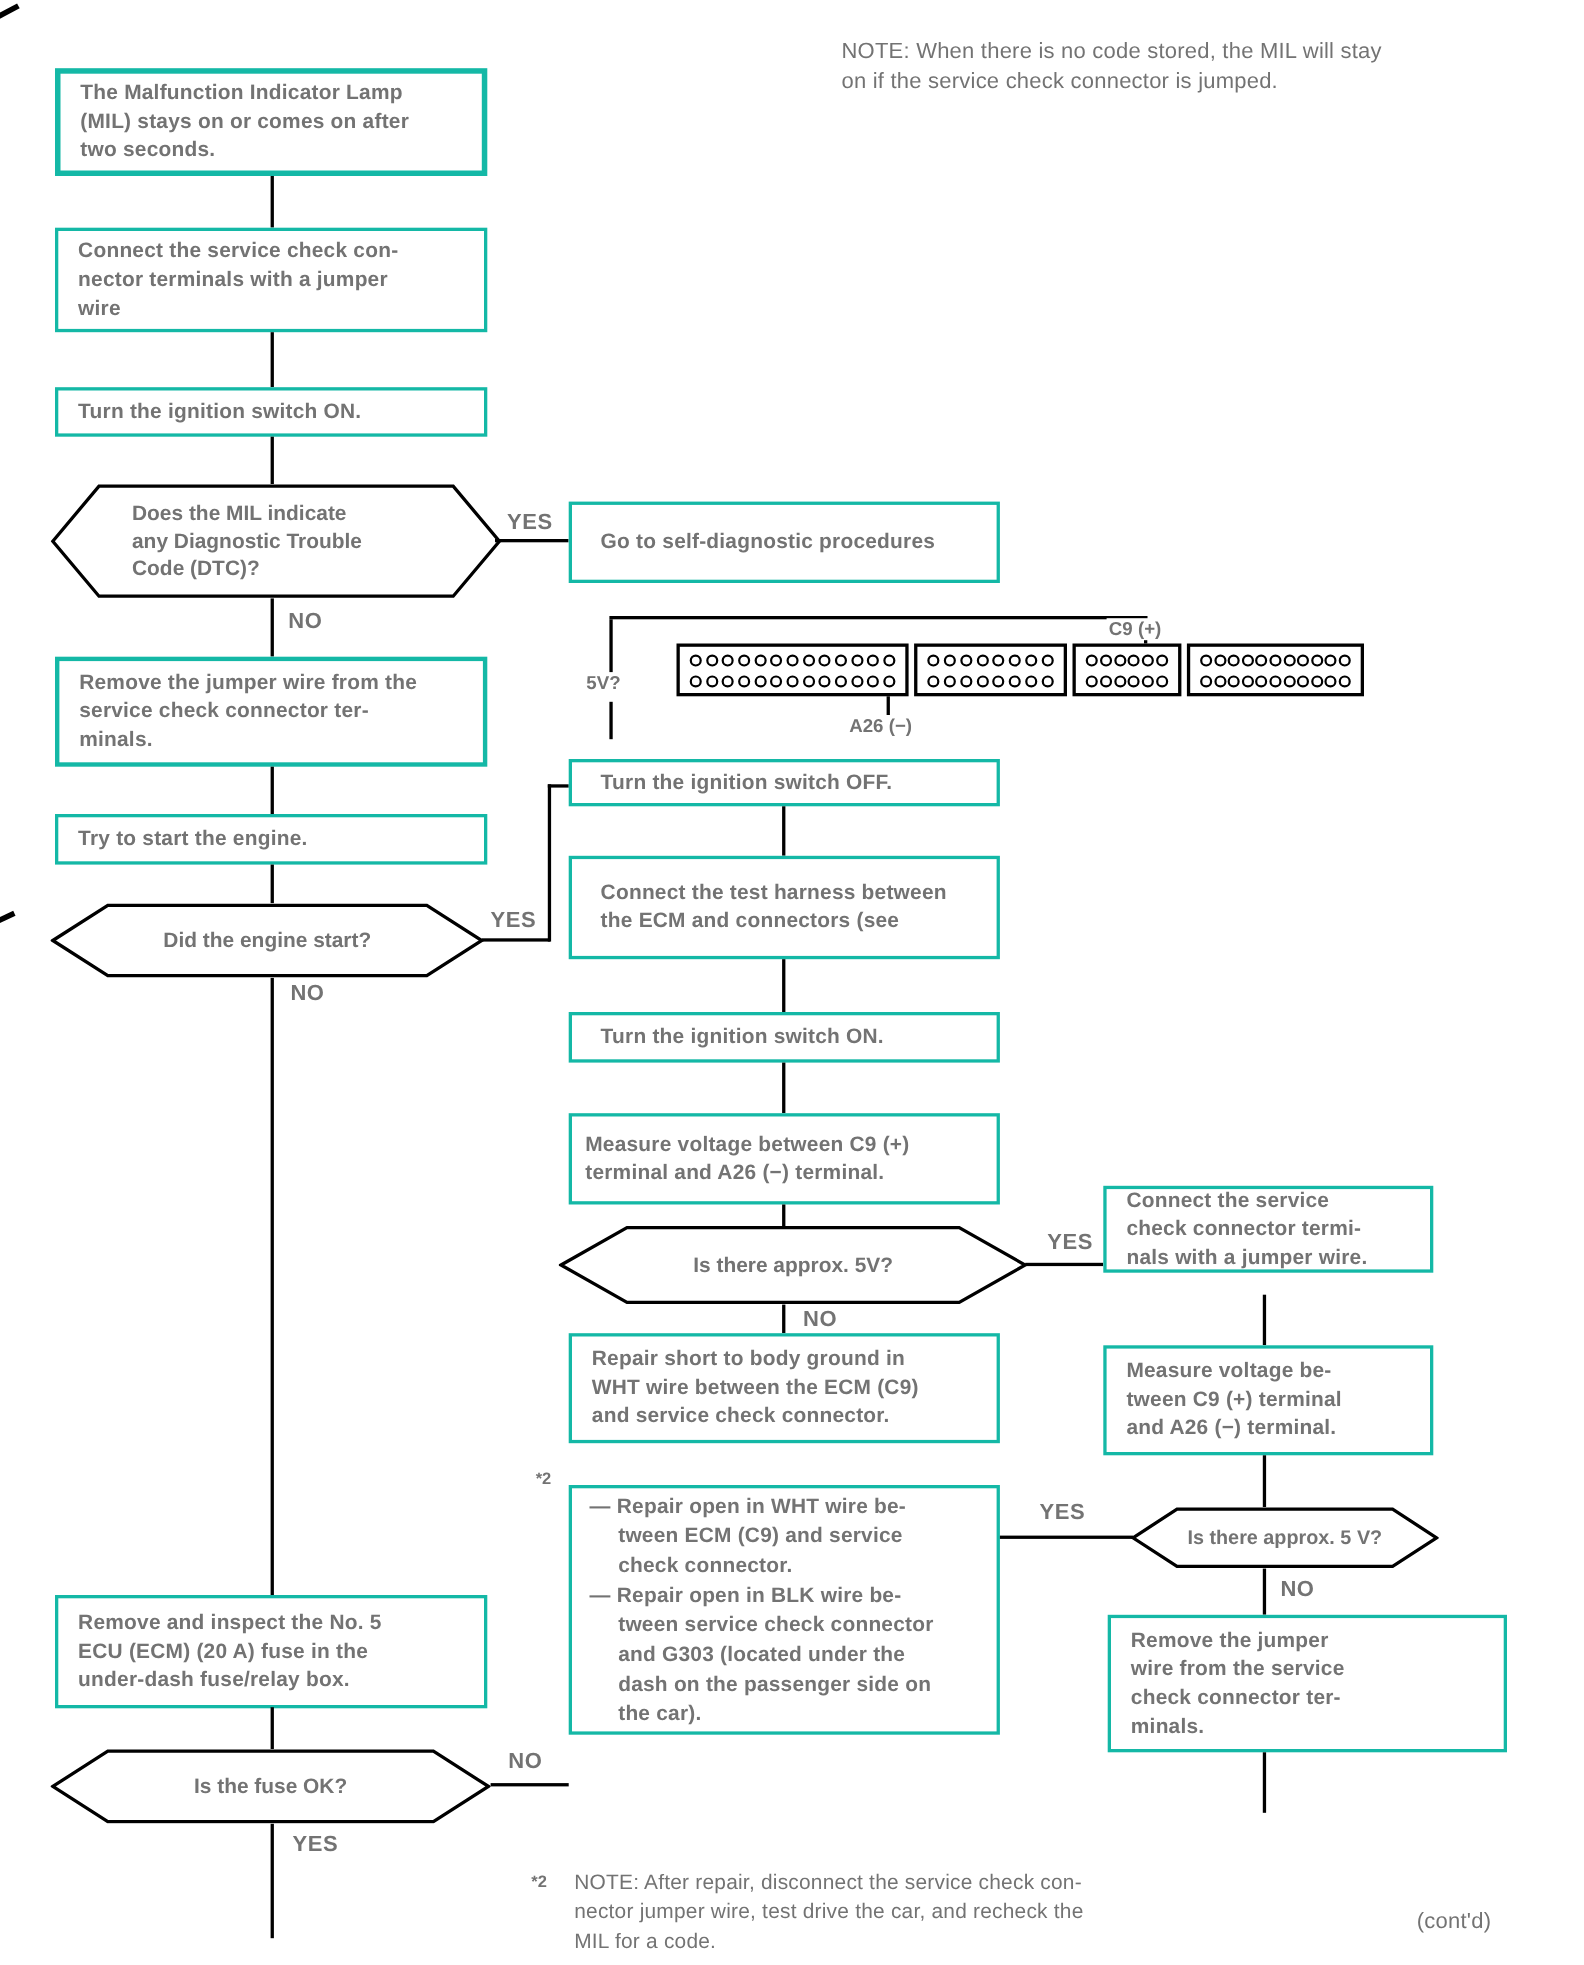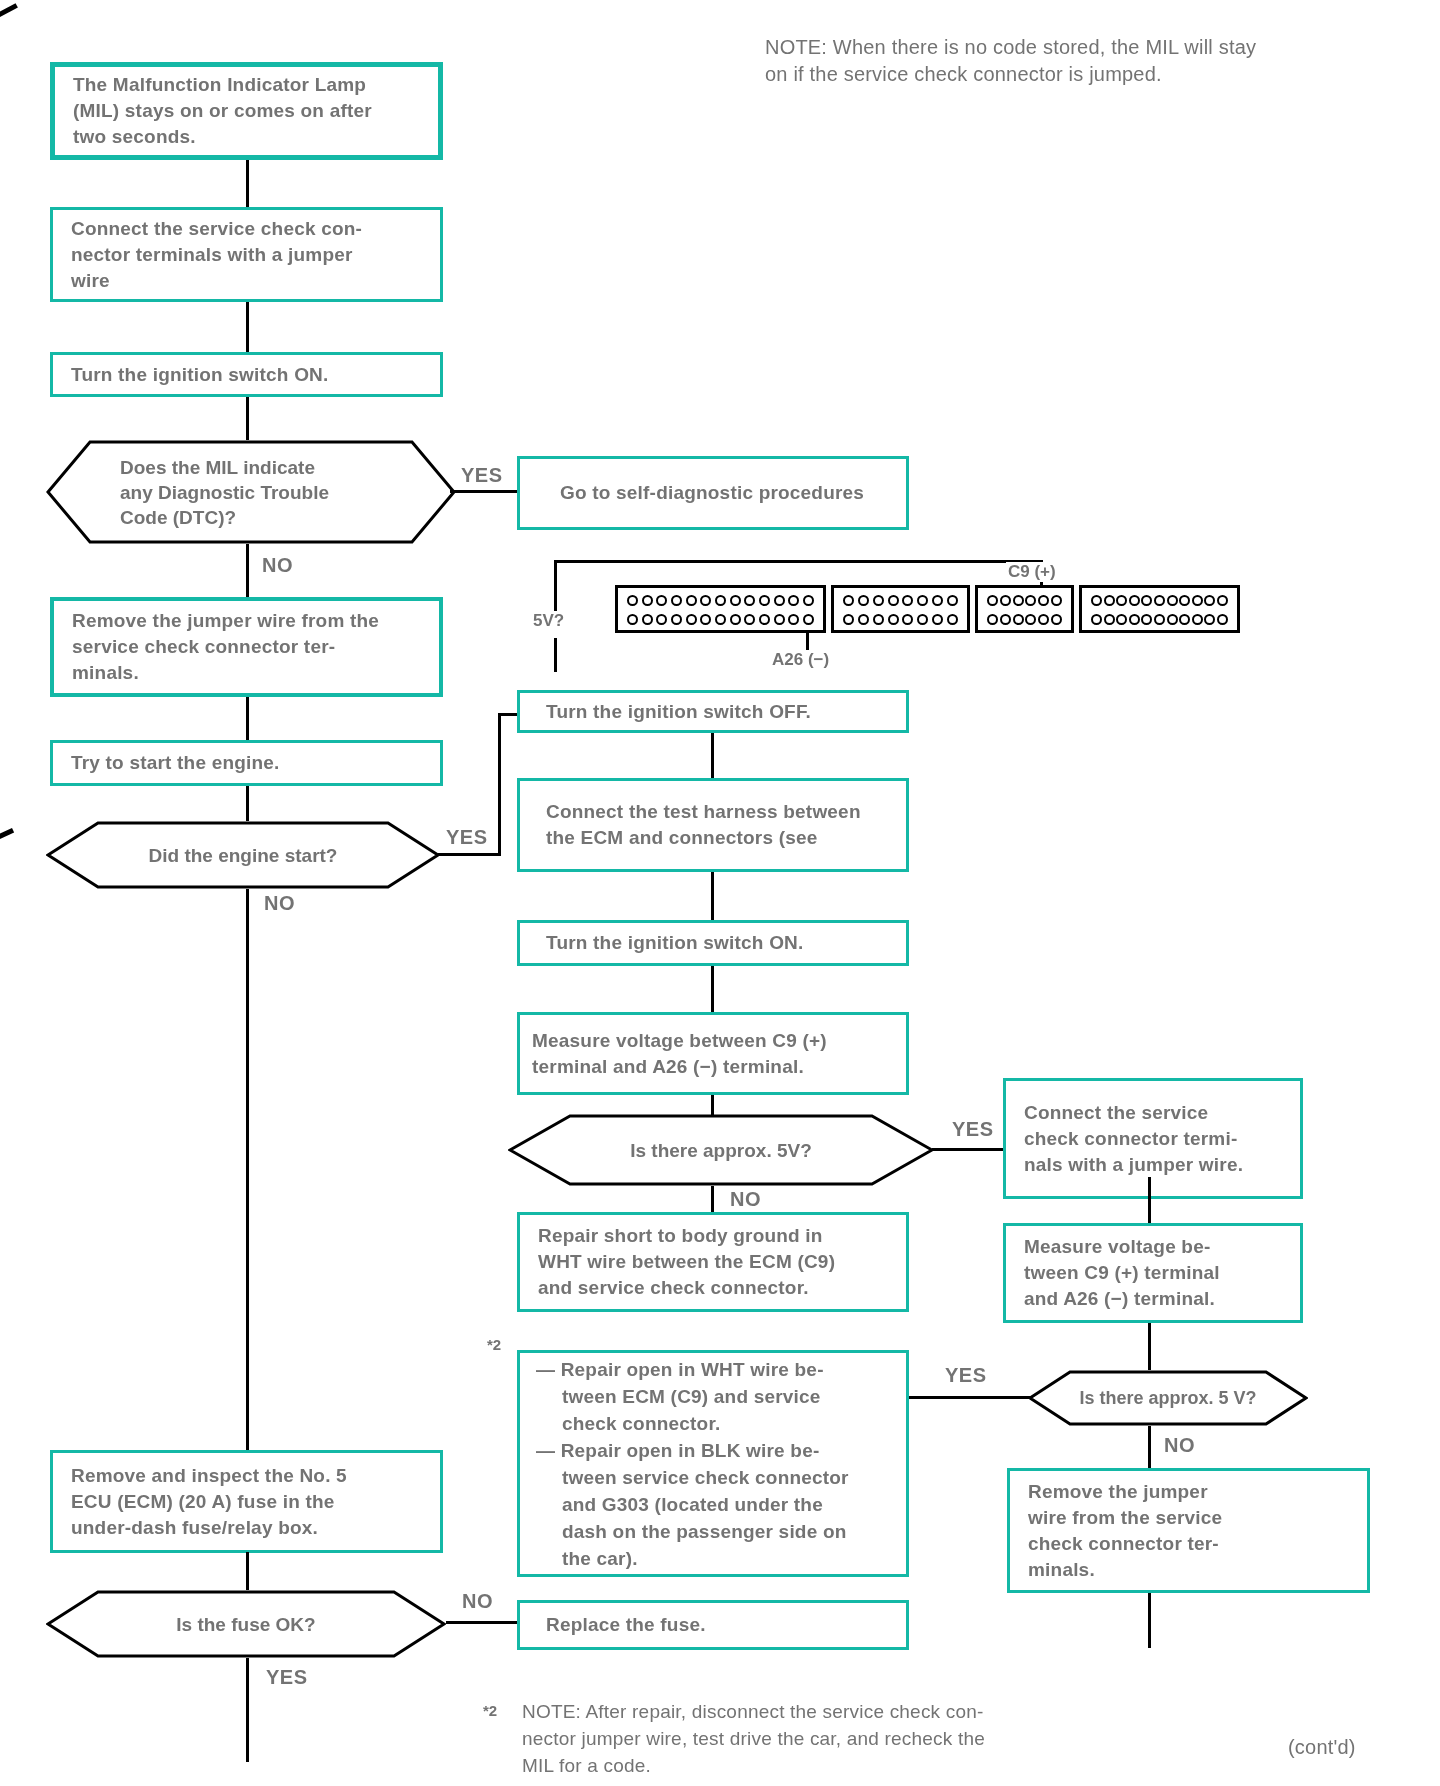--- a/index.html
+++ b/index.html
@@ -54,21 +54,21 @@
     <svg width="410" height="104" viewBox="0 0 410 104">
       <polygon points="2,52 44,2 366,2 408,52 366,102 44,102" fill="#ffffff" stroke="#000000" stroke-width="3"></polygon>
     </svg>
     <div class="hex-text pre">Does the MIL indicate
 any Diagnostic Trouble
 Code (DTC)?</div>
   </div>
   <div class="edge-label" style="left:459px;top:464px;">YES</div>
   <div class="ln" style="left:450px;top:490px;width:67px;height:3px;"></div>
 
-  <div class="box" style="left:517px;top:456px;width:392px;height:74px;padding-left:40px;">
+  <div class="box" style="left:517px;top:456px;width:392px;height:74px;padding-left:26px;">
     <span class="pre">Go to self-diagnostic procedures</span>
   </div>
 
   <div class="edge-label" style="left:260px;top:554px;">NO</div>
   <div class="ln" style="left:246px;top:544px;width:3px;height:53px;"></div>
 
   <div class="box b4 pre" style="left:50px;top:597px;width:393px;height:100px;">Remove the jumper wire from the
 service check connector ter-
 minals.</div>
   <div class="ln" style="left:246px;top:697px;width:3px;height:43px;"></div>
@@ -96,21 +96,20 @@
   <div class="ln" style="left:246px;top:1552px;width:3px;height:38px;"></div>
 
   <div class="hex" style="left:46px;top:1590px;width:400px;height:68px;">
     <svg width="400" height="68" viewBox="0 0 400 68">
       <polygon points="2,34 52,2 348,2 398,34 348,66 52,66" fill="#ffffff" stroke="#000000" stroke-width="3"></polygon>
     </svg>
     <div class="hex-text">Is the fuse OK?</div>
   </div>
   <div class="edge-label" style="left:460px;top:1590px;">NO</div>
   <div class="ln" style="left:446px;top:1621px;width:71px;height:3px;"></div>
-  <div class="box pre" style="left:517px;top:1600px;width:392px;height:50px;padding-left:26px;">Replace the fuse.</div>
 
   <div class="edge-label" style="left:264px;top:1666px;">YES</div>
   <div class="ln" style="left:246px;top:1658px;width:3px;height:104px;"></div>
 
   <div class="ln" style="left:554px;top:560px;width:489px;height:3px;"></div>
   <div class="ln" style="left:554px;top:563px;width:3px;height:49px;"></div>
   <div class="ln" style="left:554px;top:638px;width:3px;height:34px;"></div>
   <div class="small-label" style="left:531px;top:611px;">5V?</div>
   <div class="ln" style="left:1040px;top:560px;width:3px;height:42px;"></div>
   <div class="small-label" style="left:1006px;top:562px;">C9 (+)</div>
@@ -237,21 +236,21 @@
     <div class="pre" style="text-indent:-26px;line-height:27px;">—  Repair open in WHT wire be-
 tween ECM (C9) and service
 check connector.</div>
     <div class="pre" style="text-indent:-26px;line-height:27px;">—  Repair open in BLK wire be-
 tween service check connector
 and G303 (located under the
 dash on the passenger side on
 the car).</div>
   </div>
 
-  <div class="box pre" style="left:1003px;top:1078px;width:300px;height:121px;">Connect the service
+  <div class="box pre" style="left:1003px;top:1078px;width:300px;height:79px;">Connect the service
 check connector termi-
 nals with a jumper wire.</div>
   <div class="ln" style="left:1148px;top:1177px;width:3px;height:46px;"></div>
 
   <div class="box pre" style="left:1003px;top:1223px;width:300px;height:100px;">Measure voltage be-
 tween C9 (+) terminal
 and A26 (−) terminal.</div>
   <div class="ln" style="left:1148px;top:1323px;width:3px;height:47px;"></div>
 
   <div class="hex" style="left:1028px;top:1370px;width:280px;height:56px;">

